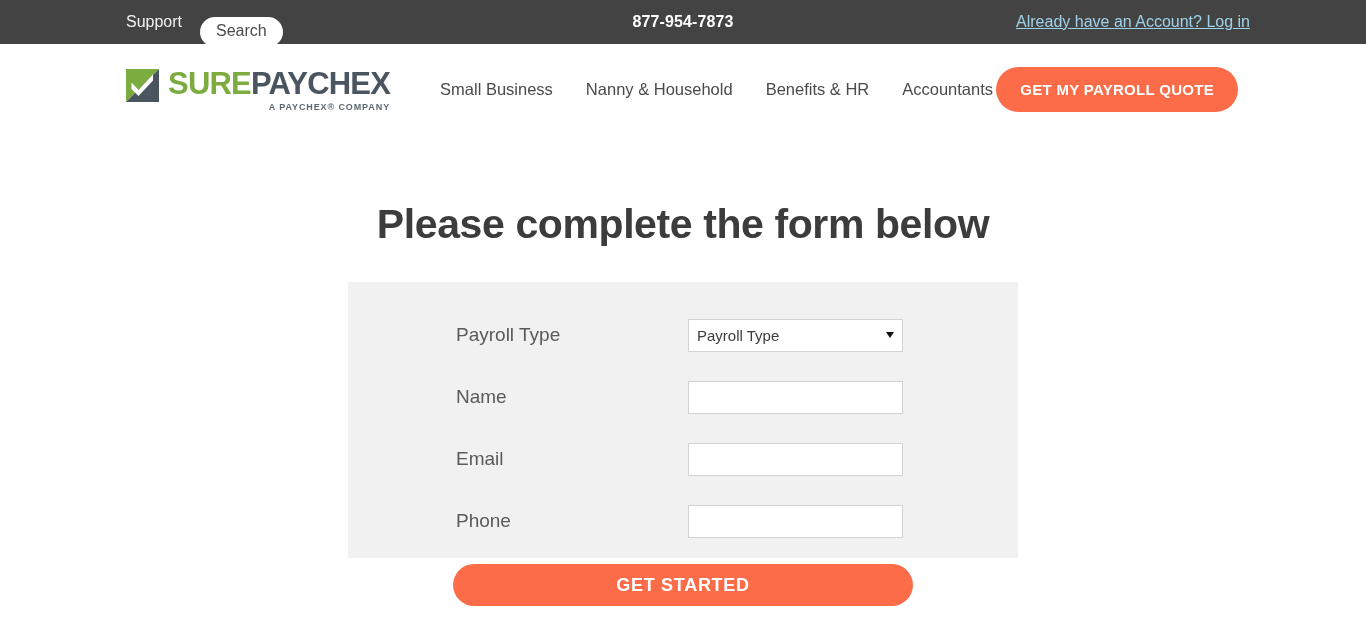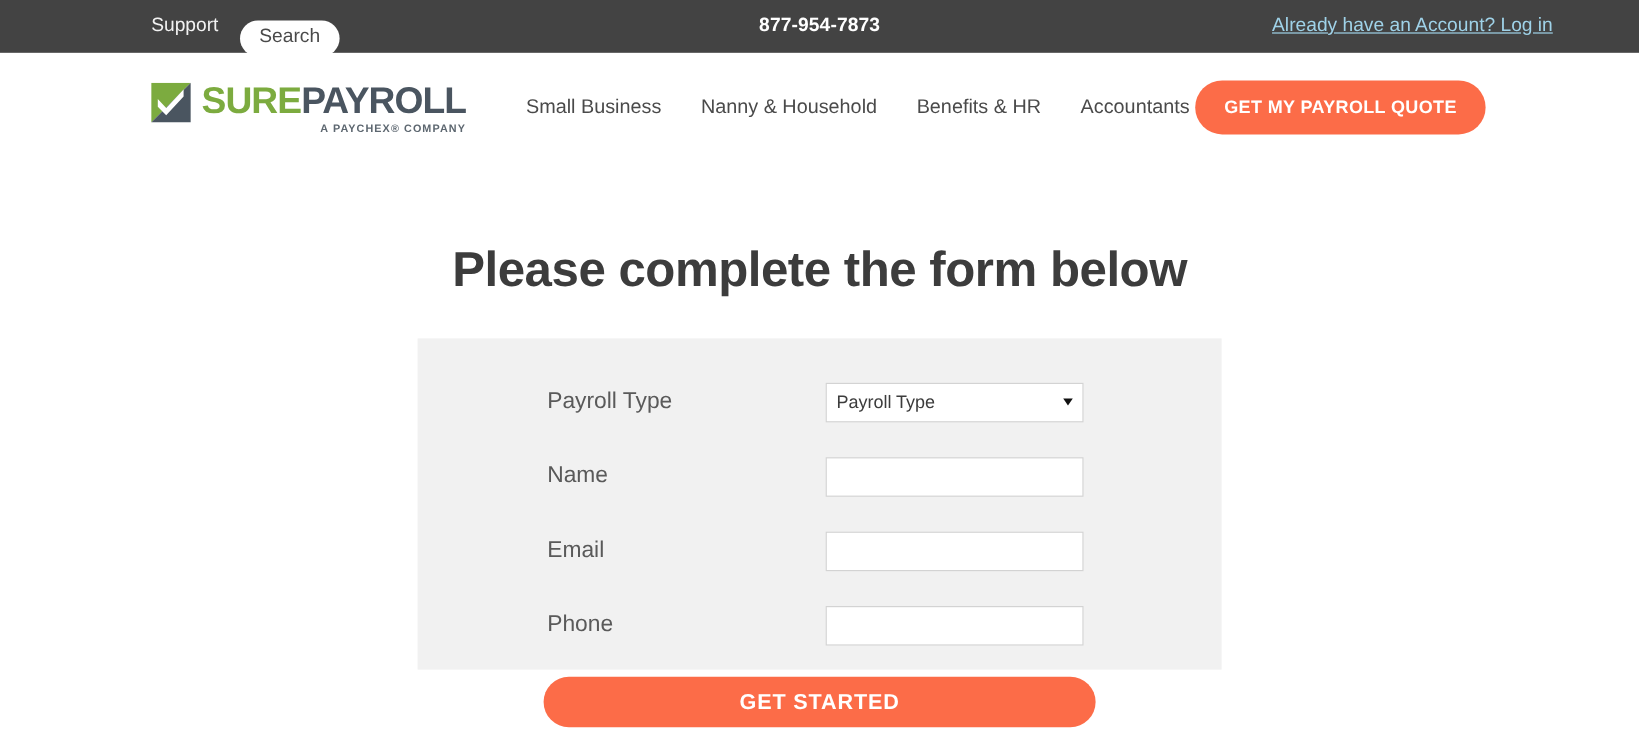--- a/index.html
+++ b/index.html
@@ -61,21 +61,21 @@
     letter-spacing: 0.1px;
     pointer-events: none;
   }
   .topbar-phone a {
     color: #ffffff;
     text-decoration: none;
     pointer-events: auto;
   }
   .topbar-right {
     margin-left: auto;
-    padding-right: 72px;
+    padding-right: 116px;
   }
   .login-link {
     color: #9fd2e8;
     font-size: 16px;
     text-decoration: underline;
   }
 
   
   .header {
     height: 91px;
@@ -252,21 +252,21 @@
 
 <div class="header">
 
   <a class="logo" href="#">
     <svg class="logo-mark" viewBox="0 0 33 33">
       <polygon points="0,0 33,0 0,33" fill="#7cab3f"></polygon>
       <polygon points="33,0 33,33 0,33" fill="#4a5560"></polygon>
       <polygon points="5.5,13.5 12.5,21 27,5.5 27,11.5 12.5,27 5.5,20" fill="#ffffff"></polygon>
     </svg>
     <span class="logo-text-wrap">
-      <span class="logo-word"><span class="logo-sure">SURE</span><span class="logo-payroll">PAYROLL</span></span>
+      <span class="logo-word"><span class="logo-sure">SURE</span><span class="logo-payroll">PAYCHEX</span></span>
       <span class="logo-tag">A PAYCHEX® COMPANY</span>
     </span>
   </a>
 
   <nav class="mainnav">
     <a href="#">Small Business</a>
     <a href="#">Nanny &amp; Household</a>
     <a href="#">Benefits &amp; HR</a>
     <a href="#">Accountants</a>
   </nav>

